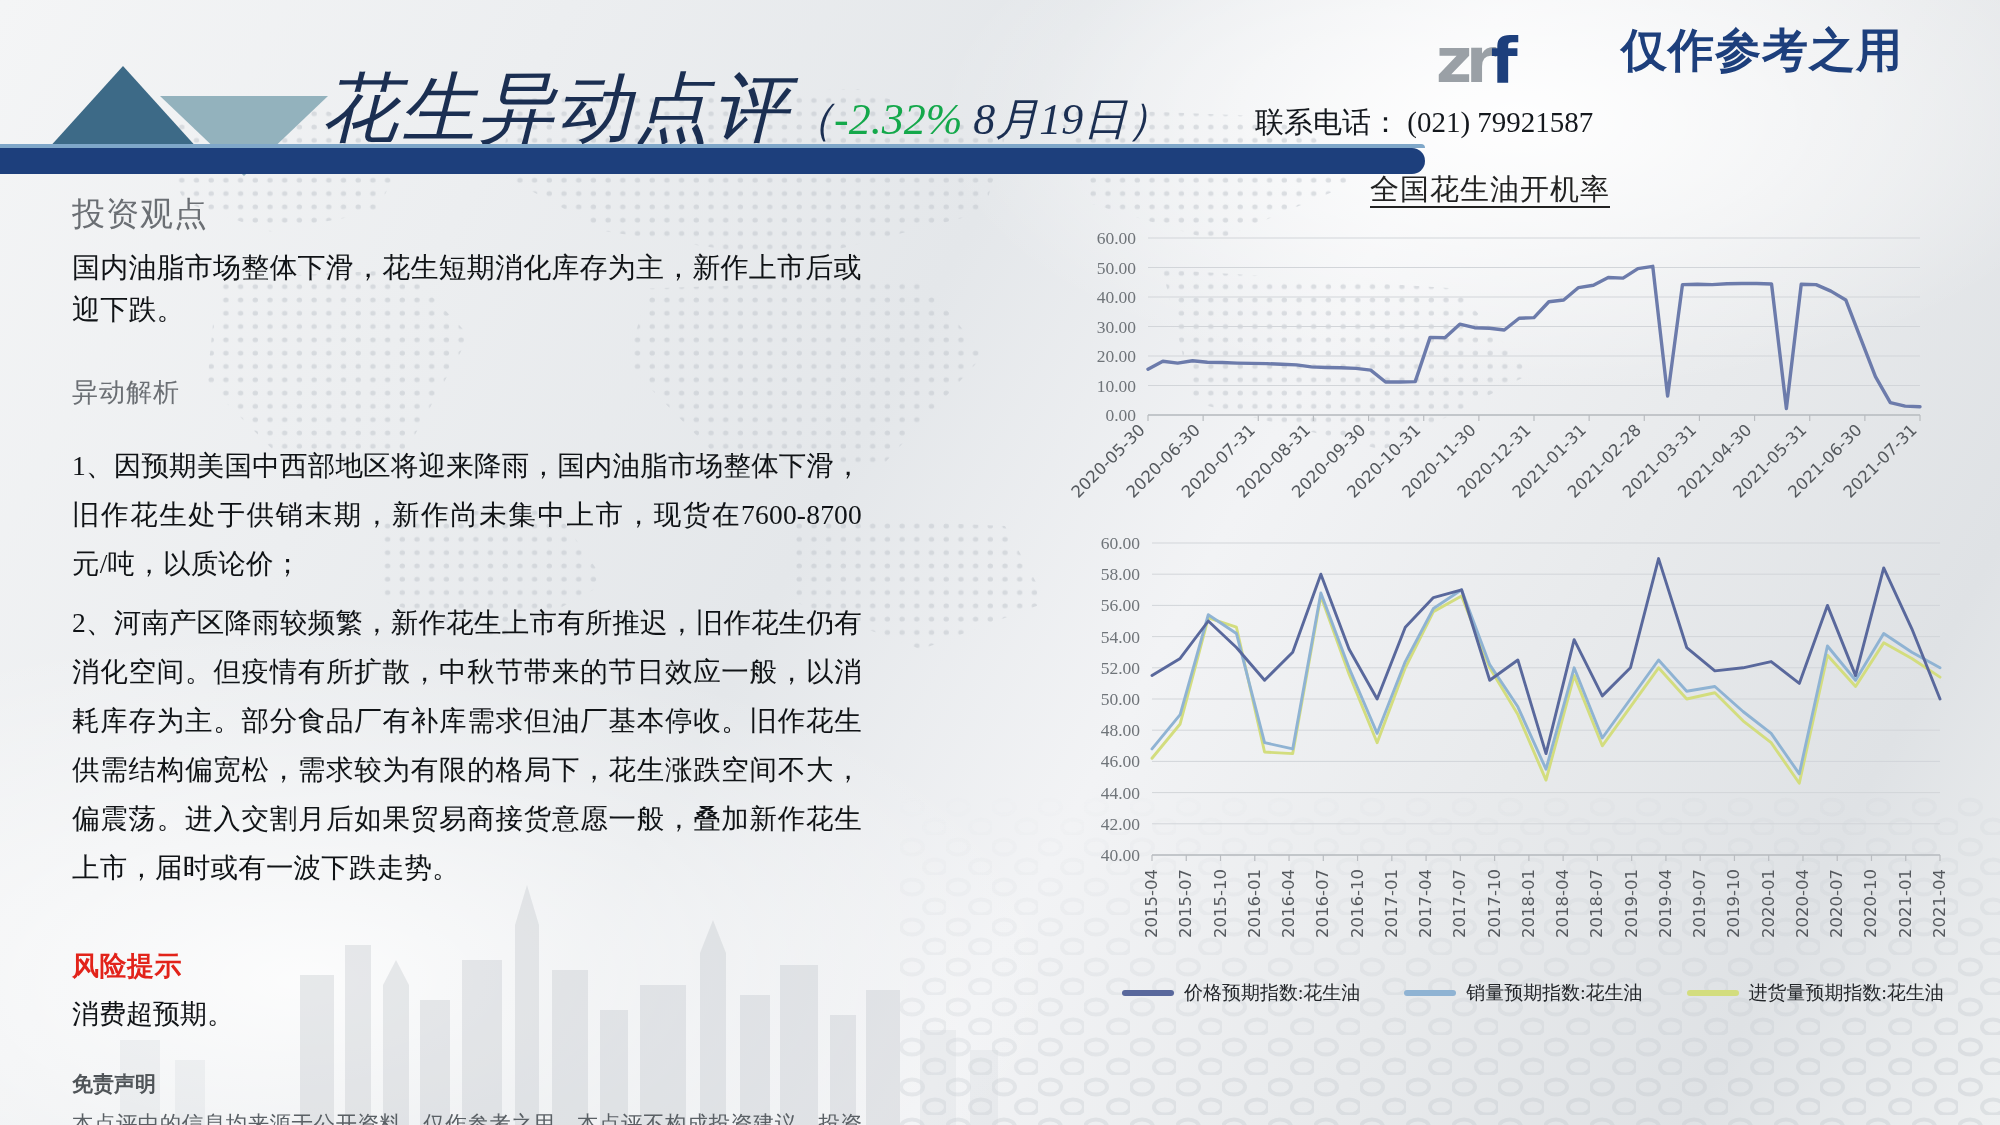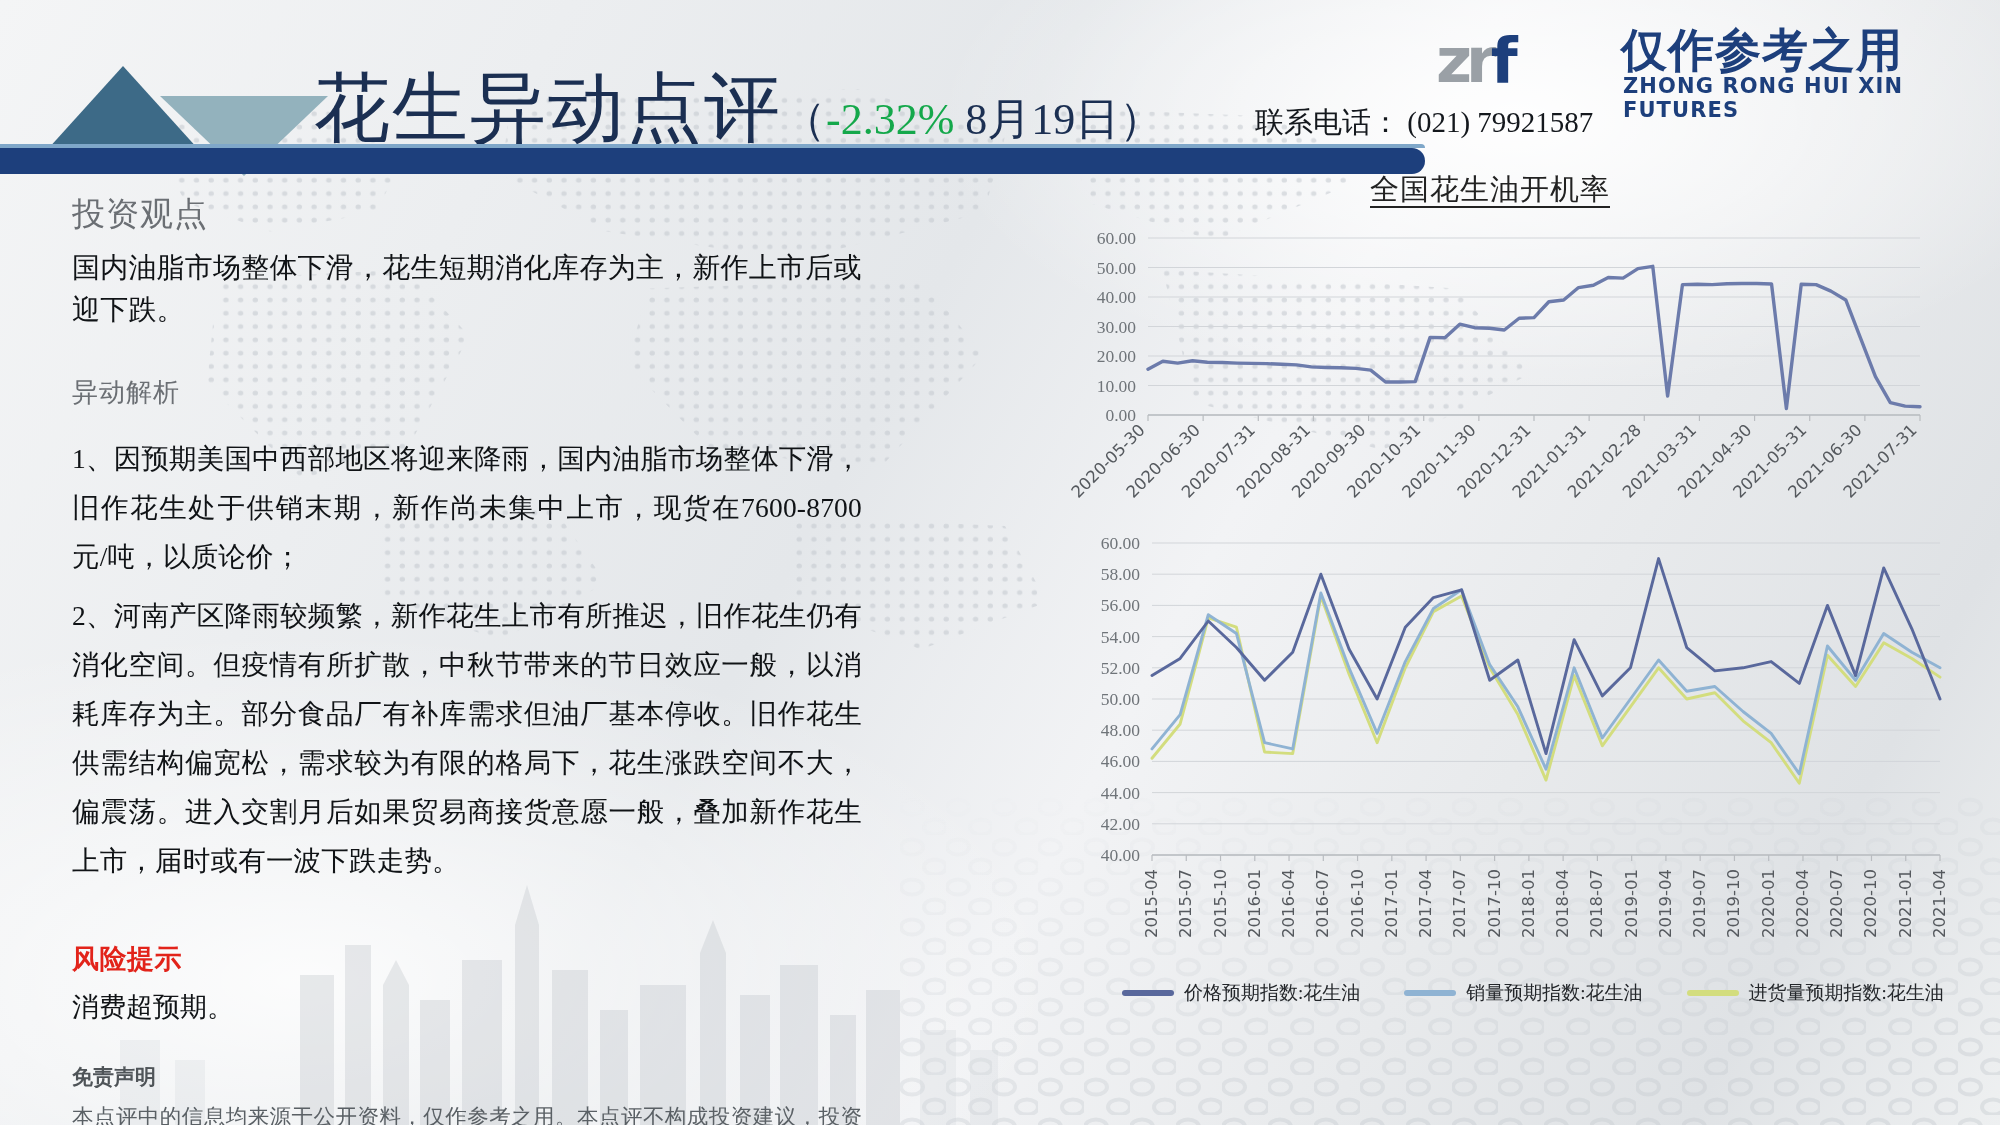--- a/index.html
+++ b/index.html
@@ -25,22 +25,22 @@
   .honey{
     position:absolute;right:0;bottom:0;width:1100px;height:330px;pointer-events:none;opacity:.45;
   }
 
   
   .header{position:absolute;left:0;top:0;width:2000px;height:170px;}
   .hdr-tri-dark{position:absolute;left:28px;top:66px;width:0;height:0;
     border-left:95px solid transparent;border-right:95px solid transparent;border-bottom:105px solid #3d6a87;}
   .hdr-tri-light{position:absolute;left:160px;top:96px;width:0;height:0;
     border-left:84px solid transparent;border-right:84px solid transparent;border-top:80px solid #93b2bd;}
-  .hdr-title{position:absolute;left:314px;top:58px;font-size:76px;color:#1b2f52;letter-spacing:2px;
-    font-family:"Liberation Serif","DejaVu Serif",serif;white-space:nowrap;}
+  .hdr-title{position:absolute;left:322px;top:58px;font-size:76px;color:#1b2f52;letter-spacing:2px;
+    font-family:"Liberation Serif","DejaVu Serif",serif;white-space:nowrap;font-style:italic;}
   .hdr-sub{font-size:44px;color:#1b2f52;letter-spacing:0px;}
   .hdr-pct{color:#14a84b;font-family:"Liberation Serif","DejaVu Serif",serif;}
   .hdr-bar{position:absolute;left:0;top:148px;width:1425px;height:26px;background:#1d3f7c;
     border-radius:0 14px 14px 0;}
   .hdr-bar-top{position:absolute;left:0;top:144px;width:1425px;height:4px;background:#7fa7c9;
     border-radius:0 4px 0 0;}
 
   .logo{position:absolute;left:1436px;top:18px;width:534px;height:88px;}
   .logo-zrf{position:absolute;left:0;top:6px;font-family:"DejaVu Sans",sans-serif;font-weight:bold;
     font-size:62px;letter-spacing:-6px;}
@@ -52,21 +52,21 @@
   .logo-en{position:absolute;left:187px;top:56px;font-family:"DejaVu Sans",sans-serif;font-weight:bold;
     font-size:21px;color:#1d3f7c;letter-spacing:1.1px;}
   .contact{position:absolute;left:1255px;top:102px;width:720px;text-align:left;
     font-size:29px;color:#14181d;line-height:1.42;}
   .contact div{white-space:nowrap;}
 
   
   .left{position:absolute;left:72px;top:192px;width:790px;}
   .sec-label{font-size:33px;color:#6b6f74;margin-bottom:10px;letter-spacing:1px;}
   .lead{font-size:28px;color:#101316;line-height:1.5;margin:0 0 44px 0;letter-spacing:.2px;}
-  .sec-label2{font-size:26px;color:#6b6f74;margin:0 0 25px 0;letter-spacing:1px;}
+  .sec-label2{font-size:26px;color:#6b6f74;margin:0 0 32px 0;letter-spacing:1px;}
   .para{font-size:27.5px;color:#101316;line-height:1.78;margin:0 0 10px 0;letter-spacing:.2px;text-align:justify;}
   .risk-title{font-size:27px;color:#e2231a;font-weight:bold;margin:56px 0 12px 0;
     font-family:"DejaVu Sans",sans-serif;letter-spacing:.5px;}
   .risk-body{font-size:27px;color:#101316;margin:0;}
   .disc-title{font-size:21px;color:#4f5458;font-weight:bold;margin:38px 0 8px 0;
     font-family:"DejaVu Sans",sans-serif;}
   .disc-body{font-size:21.5px;color:#5a6065;line-height:1.72;margin:0;text-align:justify;
     font-family:"DejaVu Sans",sans-serif;}
 
   
@@ -157,21 +157,20 @@
     <div class="hdr-title">
       <span>花生异动点评</span><span class="hdr-sub">（</span><span class="hdr-sub hdr-pct">-2.32%</span><span class="hdr-sub"> 8月19日</span><span class="hdr-sub">）</span>
     </div>
 
     <div class="hdr-bar-top"></div>
     <div class="hdr-bar"></div>
 
     <div class="logo">
       <div class="logo-zrf"><span class="logo-z">z</span><span class="logo-r">r</span><span class="logo-f">f</span></div>
       <div class="logo-cn">仅作参考之用</div>
-      <div class="logo-en">ZHONG RONG HUI XIN FUTURES</div>
     </div>
 
     <div class="contact">
       <div>联系电话： (021) 79921587</div>
     </div>
   </div>
 
   <div class="left">
     <div class="sec-label">投资观点</div>
     <p class="lead">国内油脂市场整体下滑，花生短期消化库存为主，新作上市后或迎下跌。</p>

